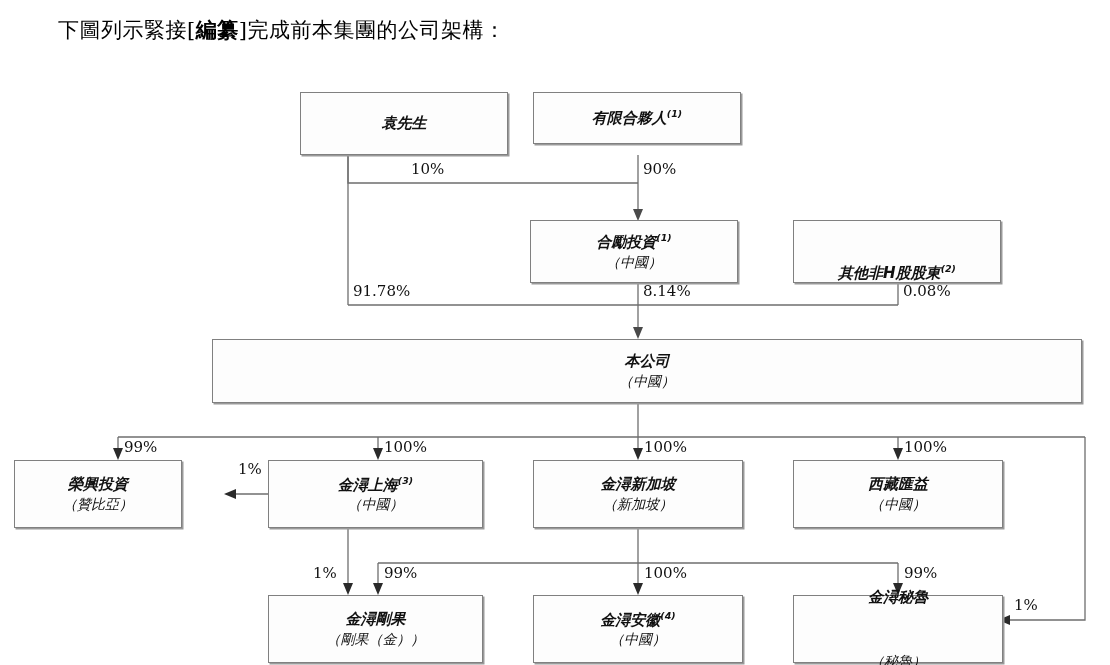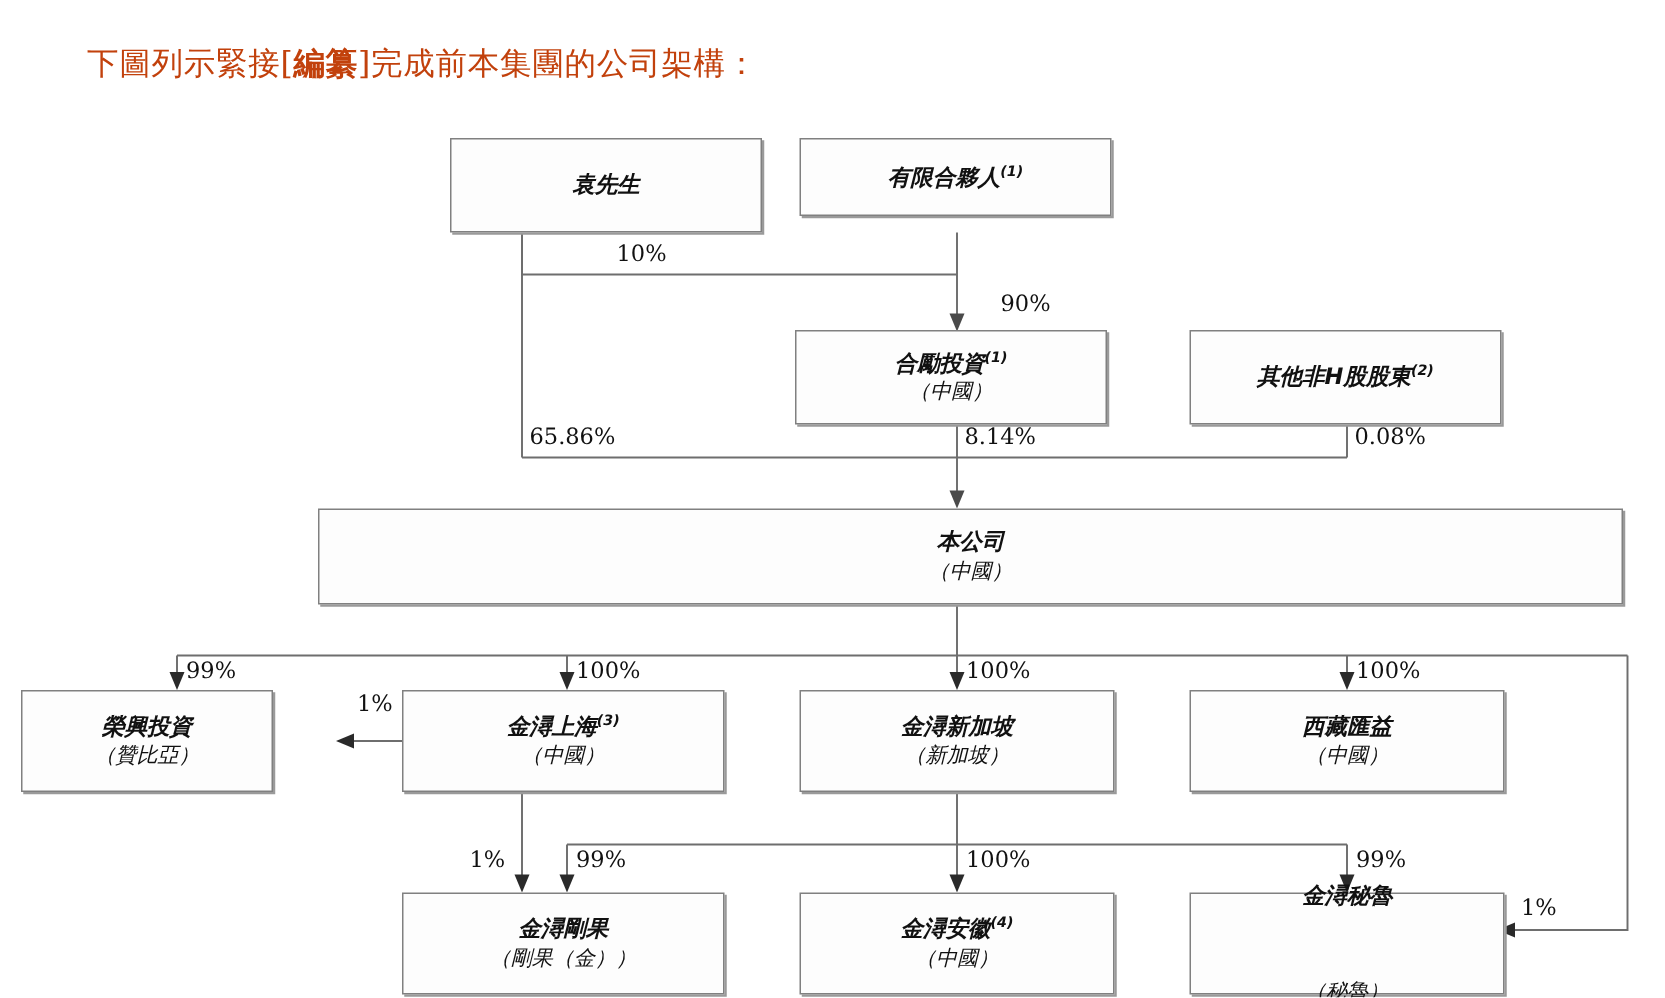--- a/index.html
+++ b/index.html
@@ -14,26 +14,26 @@
   #page {
     position: relative;
     width: 1110px;
     height: 665px;
     overflow: hidden;
     background: #ffffff;
   }
   .caption {
     position: absolute;
     left: 58px;
-    top: 28px;
+    top: 16px;
     font-family: "DejaVu Serif", "Liberation Serif", serif;
     font-size: 21px;
     letter-spacing: 0.5px;
     white-space: nowrap;
-    color: #c2410c;
+    color: #000000;
   }
   .caption b { font-weight: bold; }
 
   .node {
     position: absolute;
     box-sizing: border-box;
     border: 1.4px solid #808080;
     background: #fdfdfd;
     box-shadow: 1.5px 1.5px 0 0 #9a9a9a;
     display: flex;
@@ -151,21 +151,21 @@
 
   <div class="node" style="left:533px; top:92px; width:208px; height:52px;">
     <div class="nm"><span>有限合夥人</span><sup>(1)</sup></div>
   </div>
 
   <div class="node" style="left:530px; top:220px; width:208px; height:63px;">
     <div class="nm"><span>合勵投資</span><sup>(1)</sup></div>
     <div class="sub">（中國）</div>
   </div>
 
-  <div class="node" style="left:793px; top:220px; width:208px; height:63px;">
+  <div class="node" style="left:793px; top:220px; width:208px; height:63px;justify-content:flex-end;">
     <div class="nm"><span>其他非H股股東</span><sup>(2)</sup></div>
   </div>
 
   <div class="node" style="left:212px; top:339px; width:870px; height:64px;">
     <div class="nm">本公司</div>
     <div class="sub">（中國）</div>
   </div>
 
   <div class="node" style="left:14px; top:460px; width:168px; height:68px;">
     <div class="nm">榮興投資</div>
@@ -196,22 +196,22 @@
     <div class="nm"><span>金潯安徽</span><sup>(4)</sup></div>
     <div class="sub">（中國）</div>
   </div>
 
   <div class="node" style="left:793px; top:595px; width:210px; height:68px;gap:44px;">
     <div class="nm">金潯秘魯</div>
     <div class="sub">（秘魯）</div>
   </div>
 
   <div class="lbl" style="left:411px; top:162px;">10%</div>
-  <div class="lbl" style="left:667px; top:162px;margin-top:33px;">90%</div>
-  <div class="lbl" style="left:353px; top:284px;">65.86%</div>
+  <div class="lbl" style="left:643px; top:162px;">90%</div>
+  <div class="lbl" style="left:353px; top:284px;">91.78%</div>
   <div class="lbl" style="left:643px; top:284px;">8.14%</div>
   <div class="lbl" style="left:903px; top:284px;">0.08%</div>
 
   <div class="lbl" style="left:124px; top:440px;">99%</div>
   <div class="lbl" style="left:384px; top:440px;">100%</div>
   <div class="lbl" style="left:644px; top:440px;">100%</div>
   <div class="lbl" style="left:904px; top:440px;">100%</div>
 
   <div class="lbl" style="left:238px; top:462px;">1%</div>
   <div class="lbl" style="left:313px; top:566px;">1%</div>

